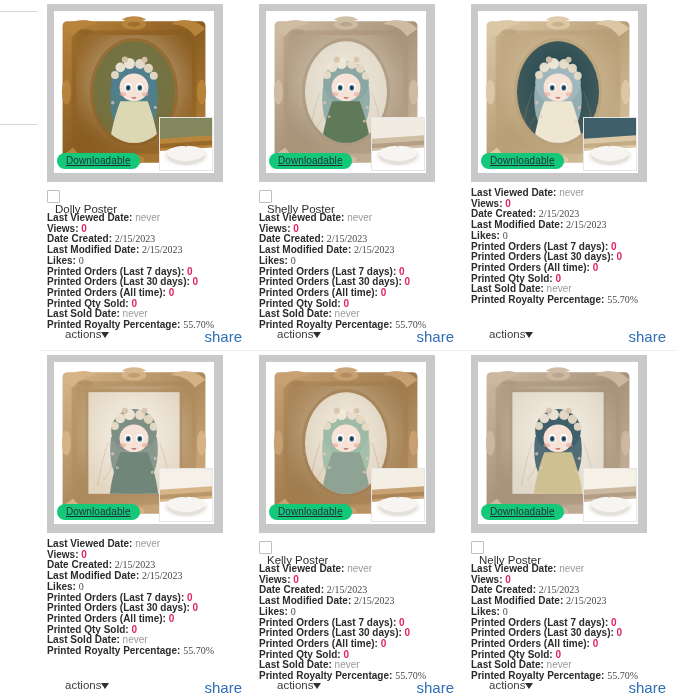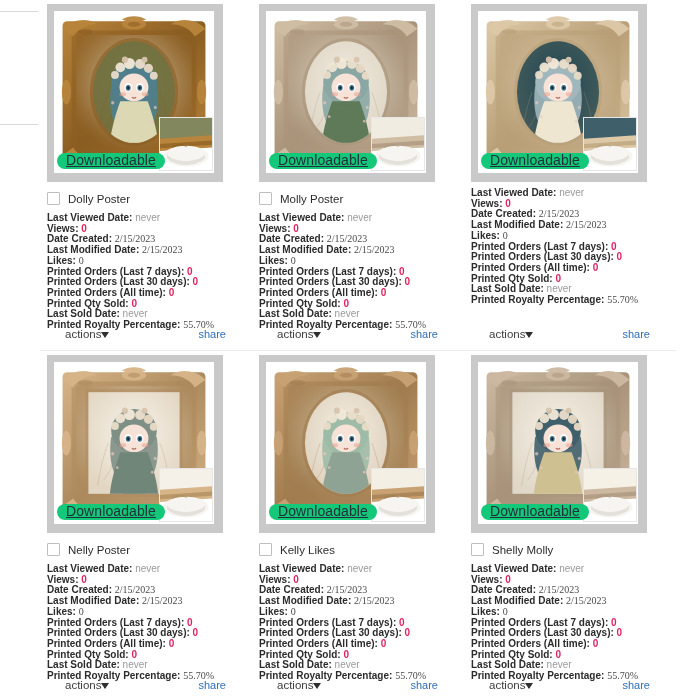--- a/index.html
+++ b/index.html
@@ -63,21 +63,21 @@
     overflow: hidden;
   }
   .art svg { display: block; width: 100%; height: 100%; }
 
   .badge {
     position: absolute;
     left: 3px; bottom: 4px;
     background: #14c87a;
     border-radius: 11px;
     padding: 2px 9px 3px 9px;
-    font-size: 14px;
+    font-size: 10px;
     line-height: 11px;
     color: #20303a;
     text-decoration: underline;
     white-space: nowrap;
     letter-spacing: .1px;
     z-index: 4;
   }
   .inset {
     position: absolute;
     right: 1px; bottom: 2px;
@@ -85,23 +85,24 @@
     background: #ffffff;
     border: 1px solid #e6e6e6;
     overflow: hidden;
     z-index: 3;
   }
   .inset svg { display: block; width: 100%; height: 100%; }
 
   
   .title-row {
     display: flex;
-    align-items: center;
+    align-items: flex-start;
     margin: 8px 0 0 7px;
     height: 17px;
+    flex-direction: column;
   }
   .checkbox {
     width: 13px; height: 13px;
     border: 1px solid #bfbfbf;
     background: #ffffff;
     border-radius: 1px;
     flex: 0 0 auto;
   }
   .title-text {
     margin-left: 8px;
@@ -141,22 +142,22 @@
   }
   .caret {
     width: 0; height: 0;
     border-left: 4.5px solid transparent;
     border-right: 4.5px solid transparent;
     border-top: 6px solid #2f2f2f;
     margin-top: 1px;
   }
   .share {
     position: absolute;
-    right: 26px; top: 8px;
-    font-size: 11px;
+    right: 10px; top: 8px;
+    font-size: 15px;
     color: #2f6fb5;
     cursor: pointer;
     text-align: center;
   }
   .row-2 .card-footer { border-bottom: none; }
 </style>
 </head>
 <body>
 
 <div id="left-rail">
@@ -412,21 +413,21 @@
     <path d="M8 42 C16 52 44 52 52 42 L52 46 C44 57 16 57 8 46 Z" fill="#e4e0da"></path>
     <path d="M14 34 C20 30 26 30 31 33" stroke="#a9947a" stroke-width="1.4" fill="none" opacity=".6"></path>
   </svg>
             </div>
           <div class="badge">Downloadable</div>
         </div>
       </div>
 
       <div class="title-row">
         <div class="checkbox"></div>
-        <div class="title-text">Molly Poster</div>
+        <div class="title-text">Shelly Poster</div>
       </div>
 
       <div class="meta">
         <div class="line"><span class="k">Last Viewed Date:</span> <span class="v-muted">never</span></div>
         <div class="line"><span class="k">Views:</span> <span class="v-red">0</span></div>
         <div class="line"><span class="k">Date Created:</span> <span class="v">2/15/2023</span></div>
         <div class="line"><span class="k">Last Modified Date:</span> <span class="v">2/15/2023</span></div>
         <div class="line"><span class="k">Likes:</span> <span class="v">0</span></div>
         <div class="line"><span class="k">Printed Orders (Last 7 days):</span> <span class="v-red">0</span></div>
         <div class="line"><span class="k">Printed Orders (Last 30 days):</span> <span class="v-red">0</span></div>
@@ -686,24 +687,20 @@
     <path d="M0 30 L60 26 L60 31 L0 35 Z" fill="#ad8a5d" opacity=".7"></path>
     <ellipse cx="30" cy="44" rx="26" ry="12" fill="#f7f5f1"></ellipse>
     <path d="M8 42 C16 52 44 52 52 42 L52 46 C44 57 16 57 8 46 Z" fill="#e4e0da"></path>
     <path d="M14 34 C20 30 26 30 31 33" stroke="#ad8a5d" stroke-width="1.4" fill="none" opacity=".6"></path>
   </svg>
             </div>
           <div class="badge">Downloadable</div>
         </div>
       </div>
 
-      <div class="title-row">
-        <div class="checkbox"></div>
-        <div class="title-text">Nelly Poster</div>
-      </div>
 
       <div class="meta">
         <div class="line"><span class="k">Last Viewed Date:</span> <span class="v-muted">never</span></div>
         <div class="line"><span class="k">Views:</span> <span class="v-red">0</span></div>
         <div class="line"><span class="k">Date Created:</span> <span class="v">2/15/2023</span></div>
         <div class="line"><span class="k">Last Modified Date:</span> <span class="v">2/15/2023</span></div>
         <div class="line"><span class="k">Likes:</span> <span class="v">0</span></div>
         <div class="line"><span class="k">Printed Orders (Last 7 days):</span> <span class="v-red">0</span></div>
         <div class="line"><span class="k">Printed Orders (Last 30 days):</span> <span class="v-red">0</span></div>
         <div class="line"><span class="k">Printed Orders (All time):</span> <span class="v-red">0</span></div>
@@ -827,21 +824,21 @@
     <path d="M8 42 C16 52 44 52 52 42 L52 46 C44 57 16 57 8 46 Z" fill="#e4e0da"></path>
     <path d="M14 34 C20 30 26 30 31 33" stroke="#a07c4f" stroke-width="1.4" fill="none" opacity=".6"></path>
   </svg>
             </div>
           <div class="badge">Downloadable</div>
         </div>
       </div>
 
       <div class="title-row">
         <div class="checkbox"></div>
-        <div class="title-text">Kelly Likes</div>
+        <div class="title-text">Kelly Poster</div>
       </div>
 
       <div class="meta">
         <div class="line"><span class="k">Last Viewed Date:</span> <span class="v-muted">never</span></div>
         <div class="line"><span class="k">Views:</span> <span class="v-red">0</span></div>
         <div class="line"><span class="k">Date Created:</span> <span class="v">2/15/2023</span></div>
         <div class="line"><span class="k">Last Modified Date:</span> <span class="v">2/15/2023</span></div>
         <div class="line"><span class="k">Likes:</span> <span class="v">0</span></div>
         <div class="line"><span class="k">Printed Orders (Last 7 days):</span> <span class="v-red">0</span></div>
         <div class="line"><span class="k">Printed Orders (Last 30 days):</span> <span class="v-red">0</span></div>
@@ -966,21 +963,21 @@
     <path d="M8 42 C16 52 44 52 52 42 L52 46 C44 57 16 57 8 46 Z" fill="#e4e0da"></path>
     <path d="M14 34 C20 30 26 30 31 33" stroke="#a8937a" stroke-width="1.4" fill="none" opacity=".6"></path>
   </svg>
             </div>
           <div class="badge">Downloadable</div>
         </div>
       </div>
 
       <div class="title-row">
         <div class="checkbox"></div>
-        <div class="title-text">Shelly Molly</div>
+        <div class="title-text">Nelly Poster</div>
       </div>
 
       <div class="meta">
         <div class="line"><span class="k">Last Viewed Date:</span> <span class="v-muted">never</span></div>
         <div class="line"><span class="k">Views:</span> <span class="v-red">0</span></div>
         <div class="line"><span class="k">Date Created:</span> <span class="v">2/15/2023</span></div>
         <div class="line"><span class="k">Last Modified Date:</span> <span class="v">2/15/2023</span></div>
         <div class="line"><span class="k">Likes:</span> <span class="v">0</span></div>
         <div class="line"><span class="k">Printed Orders (Last 7 days):</span> <span class="v-red">0</span></div>
         <div class="line"><span class="k">Printed Orders (Last 30 days):</span> <span class="v-red">0</span></div>

